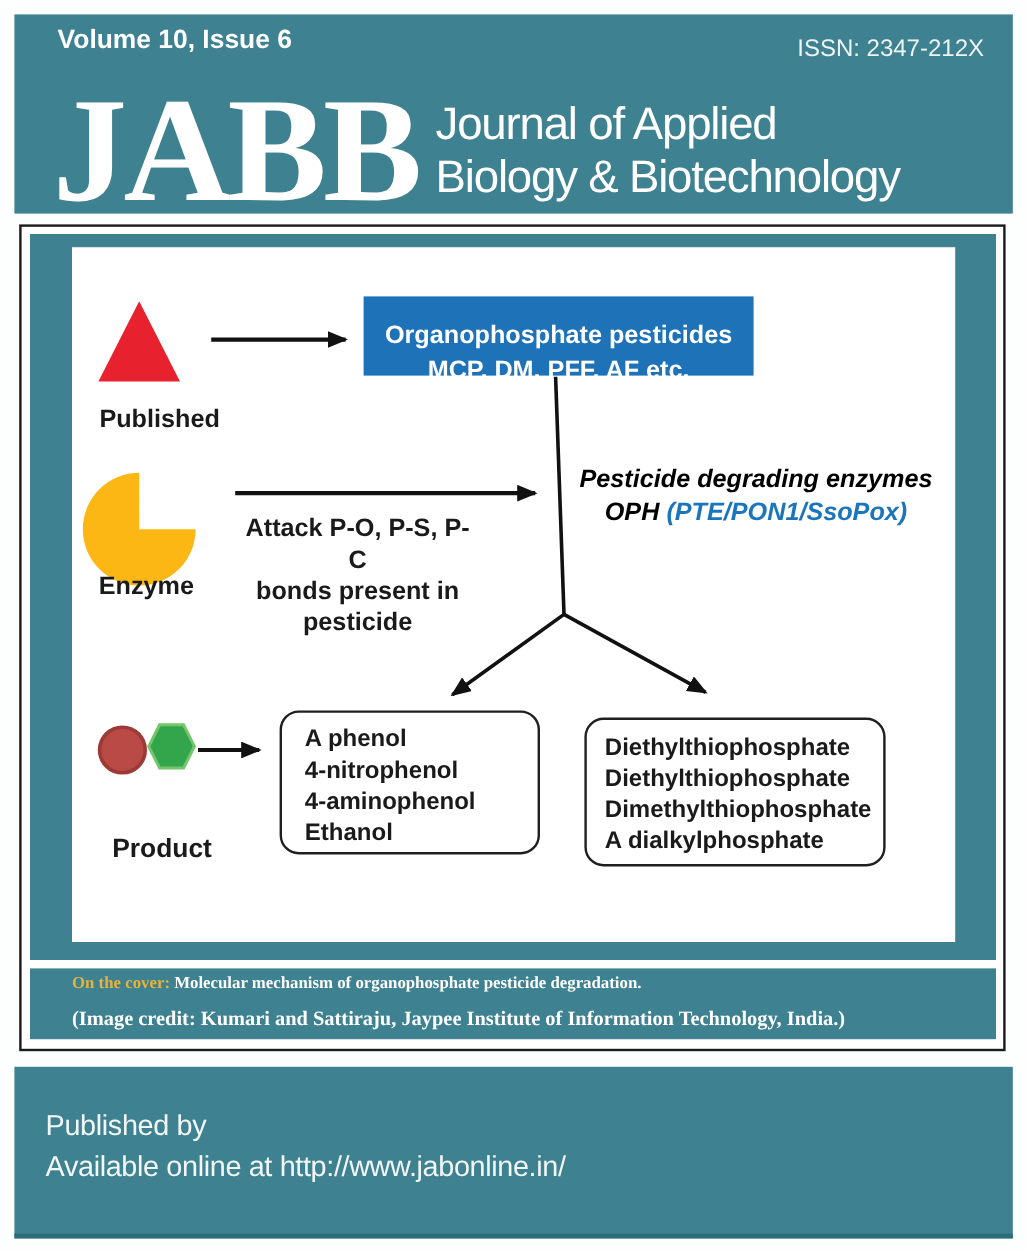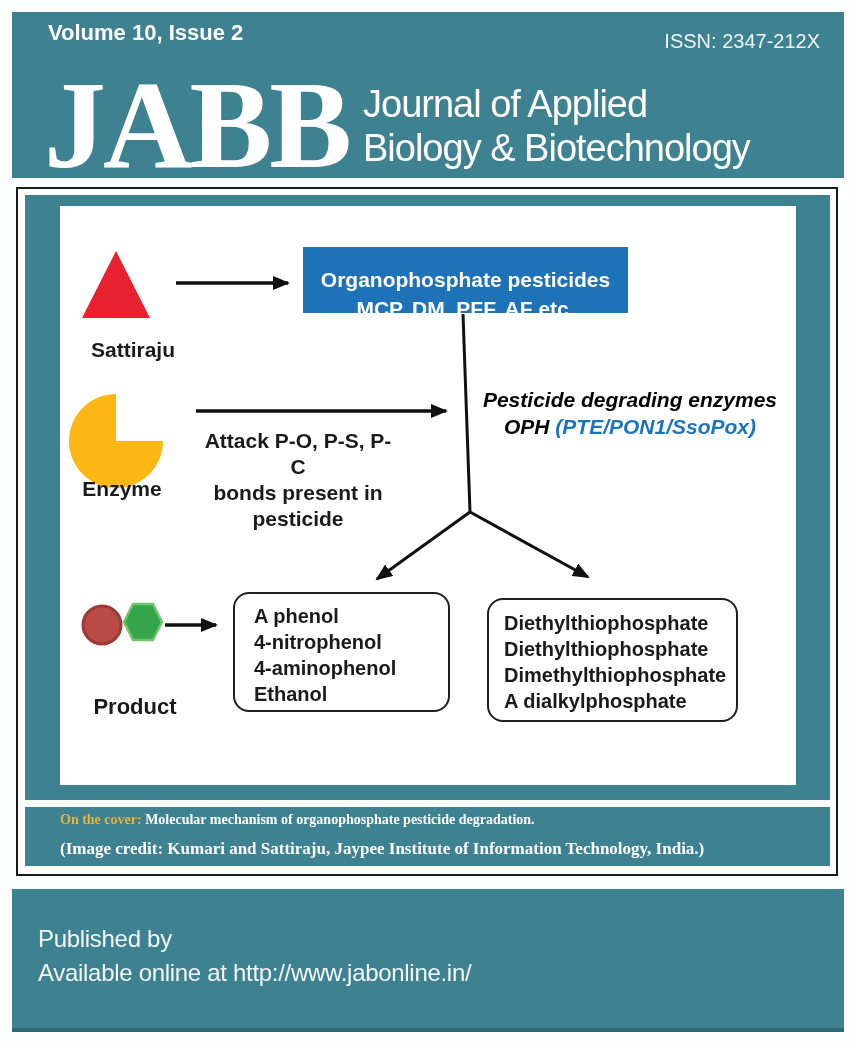--- a/index.html
+++ b/index.html
@@ -48,21 +48,21 @@
   .footer-text{left:38px;top:922px;font-size:24px;line-height:34px;color:#f2f7f6;
         letter-spacing:-0.3px;}
   svg{display:block;}
 </style>
 </head>
 <body>
 
 <div class="page">
 
   <div class="abs header-band">
-    <div class="abs volume" style="left:36px;top:8px;">Volume 10, Issue 2</div>
+    <div class="abs volume" style="left:36px;top:8px;">Volume 10, Issue 6</div>
     <div class="abs issn" style="right:24px;top:18px;">ISSN: 2347-212X</div>
     <div class="abs logo" style="left:32px;top:36px;margin-top:16px;">JABB</div>
     <div class="abs journal-name" style="left:329px;top:70px;margin-left:22px;">
       <div>Journal of Applied</div>
       <div>Biology &amp; Biotechnology</div>
     </div>
   </div>
 
   <div class="abs mid-border"></div>
   <div class="abs teal-frame"></div>
@@ -79,21 +79,21 @@
     <path d="M 116 441 L 116 394 A 47 47 0 1 0 163 441 Z" fill="#fdb714"></path>
     <line x1="196" y1="411" x2="446" y2="411" stroke="#111" stroke-width="3.5" marker-end="url(#ah)"></line>
     <path d="M463,314 L470,512" stroke="#111" stroke-width="3" fill="none"></path>
     <line x1="470" y1="512" x2="377" y2="579" stroke="#111" stroke-width="3" marker-end="url(#ah)"></line>
     <line x1="470" y1="512" x2="588" y2="577" stroke="#111" stroke-width="3" marker-end="url(#ah)"></line>
     <circle cx="102" cy="625" r="19" fill="#b94a45" stroke="#9c3a35" stroke-width="3"></circle>
     <polygon points="124,622 133,604 153,604 162,622 153,640 133,640" fill="#33a64c" stroke="#74c56c" stroke-width="2.5"></polygon>
     <line x1="165" y1="625" x2="216" y2="625" stroke="#111" stroke-width="3.5" marker-end="url(#ah)"></line>
   </svg>
 
-  <div class="abs dt substrate-label">Sattiraju</div>
+  <div class="abs dt substrate-label">Published</div>
   <div class="abs dt enzyme-label">Enzyme</div>
   <div class="abs dt product-label">Product</div>
 
   <div class="abs pesticide-box">
     <div>Organophosphate pesticides</div>
     <div>MCP, DM, PFF, AF etc.</div>
   </div>
 
   <div class="abs dt attack-text">
     <div>Attack P-O, P-S, P-C</div>

